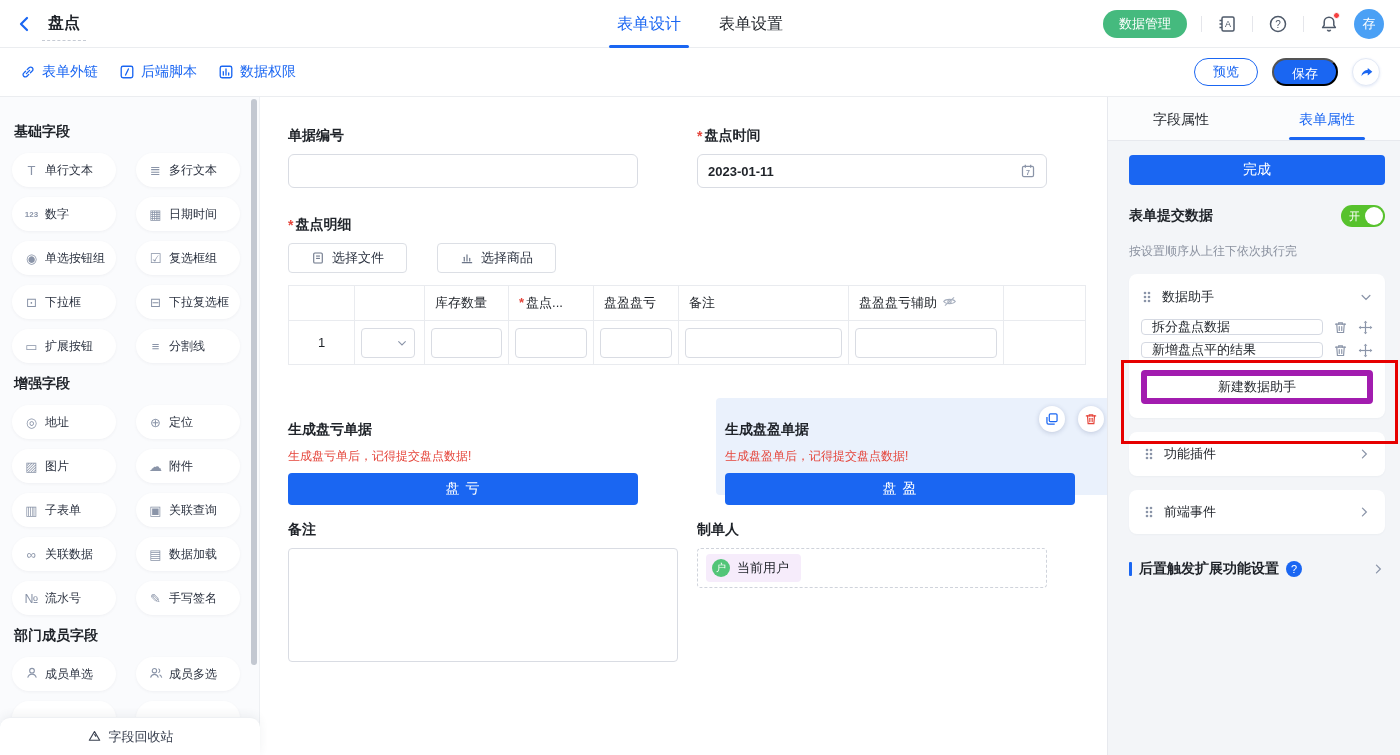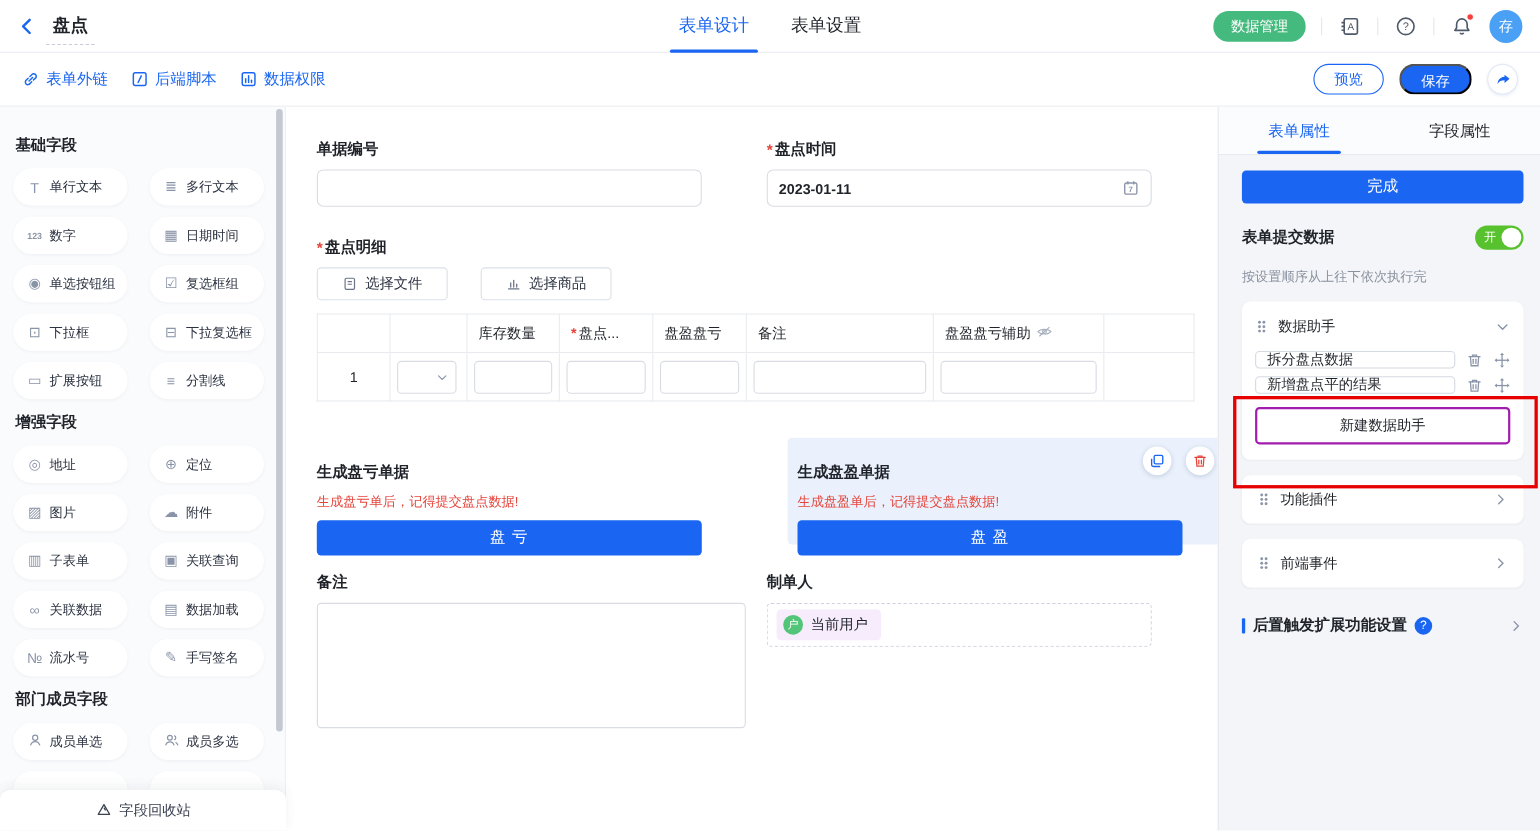--- a/index.html
+++ b/index.html
@@ -93,21 +93,21 @@
   .toggle { width:44px; height:22px; background:#57c22d; border-radius:11px; position:relative; cursor:pointer; }
   .toggle .t-label { position:absolute; left:8px; top:0; line-height:22px; color:#fff; font-size:11px; }
   .toggle .knob { position:absolute; right:2px; top:2px; width:18px; height:18px; background:#fff; border-radius:50%; }
   .order-hint { font-size:12px; color:#8a919f; margin-top:16px; }
   .card { background:#fff; border-radius:8px; margin-top:14px; padding:8px 12px; box-shadow:0 1px 2px rgba(60,70,90,.04); }
   .card-head { display:flex; align-items:center; gap:9px; height:30px; cursor:pointer; }
   .card-head .title { font-size:13px; color:#1f2329; flex:1; }
   .asst-item { display:flex; align-items:center; gap:9px; margin-top:7px; }
   .asst-box { flex:1; height:16px; border:1px solid #d5d9e2; border-radius:4px; display:flex; align-items:center; padding:0 10px; font-size:13px; background:#fff; cursor:pointer; }
   .mini-ic { width:16px; height:16px; display:flex; align-items:center; justify-content:center; cursor:pointer; flex:none; }
-  .btn-new-asst { width:100%; height:34px; margin:12px 0 6px; background:#fff; border:2px solid #a21caf; border-radius:4px; font-size:13px; color:#1f2329; cursor:pointer; font-family:inherit; }
+  .btn-new-asst { width:100%; height:34px; margin:12px 0 6px; background:#fff; border:6px solid #a21caf; border-radius:4px; font-size:13px; color:#1f2329; cursor:pointer; font-family:inherit; }
   .card.simple { height:44px; display:flex; align-items:center; gap:9px; padding:0 14px; cursor:pointer; }
   .card.simple .title { flex:1; font-size:13px; }
   .post-row { display:flex; align-items:center; gap:7px; margin-top:26px; cursor:pointer; }
   .blue-bar { width:3px; height:14px; background:#1a66f2; border-radius:1px; }
   .post-title { font-size:14px; font-weight:700; }
   .q-badge { width:16px; height:16px; border-radius:50%; background:#1a66f2; color:#fff; font-size:11px; display:flex; align-items:center; justify-content:center; }
   .post-row .spacer { flex:1; }
   .annotation { position:absolute; left:13px; top:219px; width:277px; height:84px; border:3px solid #e60000; z-index:50; pointer-events:none; }
 </style>
 </head>
@@ -491,22 +491,22 @@
           <span class="user-avatar">户</span>
           <span>当前用户</span>
         </span>
       </div>
     </div>
   </div>
 </div>
 
 <div class="panel">
   <div class="panel-tabs">
+    <div class="panel-tab">字段属性</div>
     <div class="panel-tab active">表单属性</div>
-    <div class="panel-tab">字段属性</div>
   </div>
   <div class="panel-body">
     <button class="btn-done">完成</button>
 
     <div class="submit-row">
       <span class="submit-title">表单提交数据</span>
       <div class="toggle">
         <span class="t-label">开</span>
         <span class="knob"></span>
       </div>

